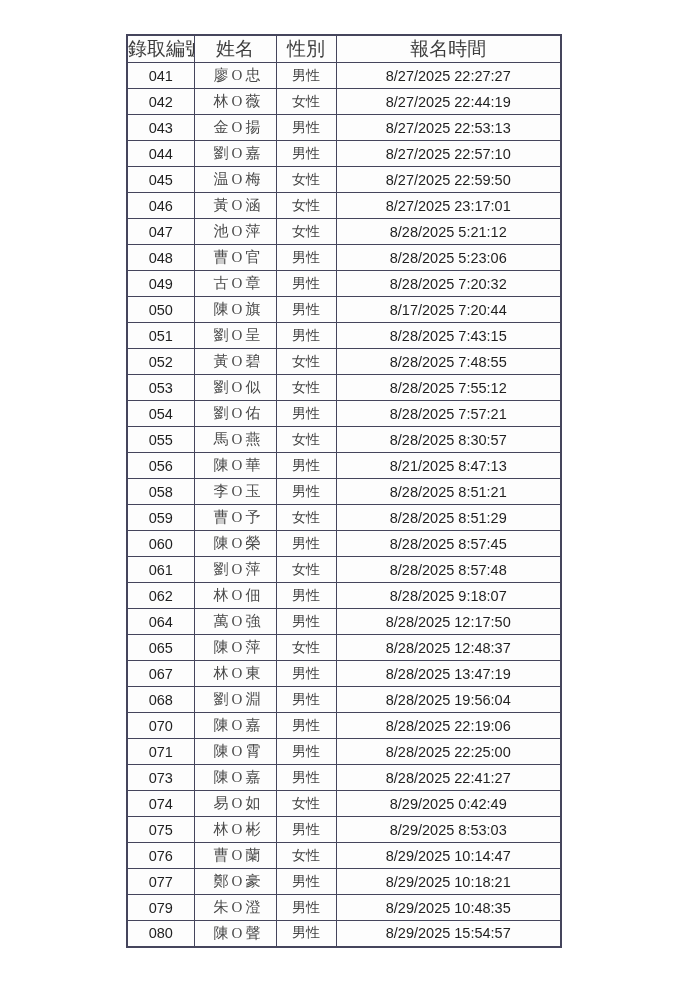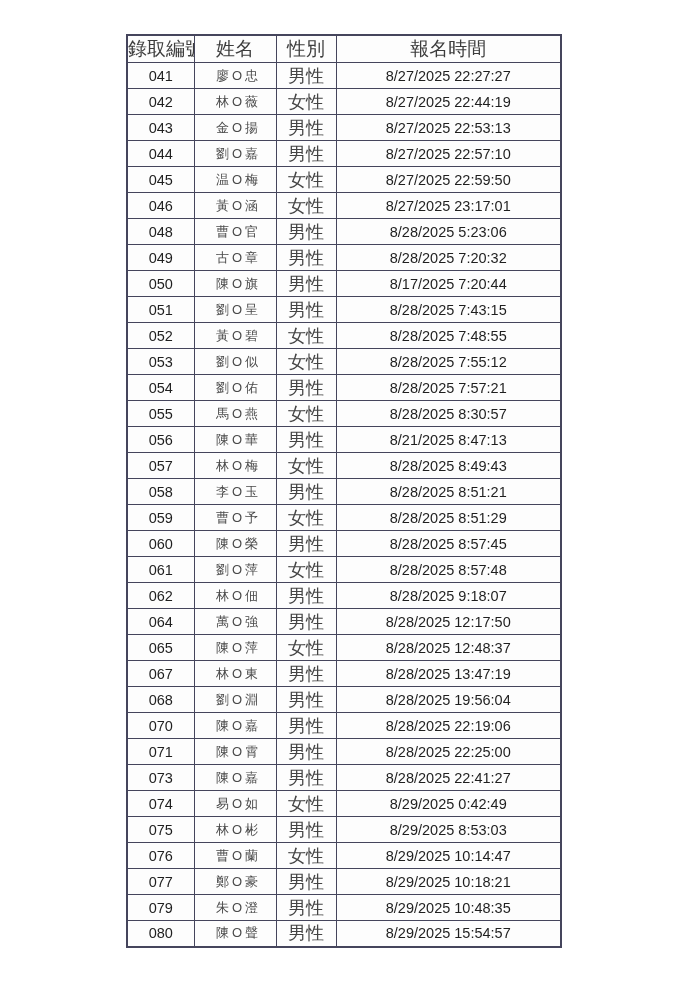--- a/index.html
+++ b/index.html
@@ -43,29 +43,29 @@
     font-size: 19px;
     color: #3d3d3d;
   }
   td.admission-number,
   td.signup-time {
     font-family: "Liberation Sans", sans-serif;
     font-size: 14.5px;
     color: #1f1f1f;
   }
   td.name {
-    font-family: Liberation Sans, sans-serif;
-    font-size: 13px;
+    font-family: Liberation Serif, serif;
+    font-size: 15px;
     color: #4a4a4a;
     letter-spacing: 3px;
     padding-left: 7px;
   }
   td.gender {
     font-family: Liberation Serif, serif;
-    font-size: 18px;
+    font-size: 14px;
     color: #444444;
   }
 </style>
 </head>
 <body>
 
 <div class="page">
   <table class="signup-table">
     <colgroup>
       <col style="width:67px">
@@ -117,20 +117,26 @@
     <td class="signup-time">8/27/2025 22:59:50</td>
   </tr>
 
   <tr>
     <td class="admission-number">046</td>
     <td class="name">黃O涵</td>
     <td class="gender">女性</td>
     <td class="signup-time">8/27/2025 23:17:01</td>
   </tr>
 
+  <tr>
+    <td class="admission-number">047</td>
+    <td class="name">池O萍</td>
+    <td class="gender">女性</td>
+    <td class="signup-time">8/28/2025 5:21:12</td>
+  </tr>
 
   <tr>
     <td class="admission-number">048</td>
     <td class="name">曹O官</td>
     <td class="gender">男性</td>
     <td class="signup-time">8/28/2025 5:23:06</td>
   </tr>
 
   <tr>
     <td class="admission-number">049</td>
@@ -181,26 +187,20 @@
     <td class="signup-time">8/28/2025 8:30:57</td>
   </tr>
 
   <tr>
     <td class="admission-number">056</td>
     <td class="name">陳O華</td>
     <td class="gender">男性</td>
     <td class="signup-time">8/21/2025 8:47:13</td>
   </tr>
 
-  <tr>
-    <td class="admission-number">057</td>
-    <td class="name">林O梅</td>
-    <td class="gender">女性</td>
-    <td class="signup-time">8/28/2025 8:49:43</td>
-  </tr>
 
   <tr>
     <td class="admission-number">058</td>
     <td class="name">李O玉</td>
     <td class="gender">男性</td>
     <td class="signup-time">8/28/2025 8:51:21</td>
   </tr>
 
   <tr>
     <td class="admission-number">059</td>

